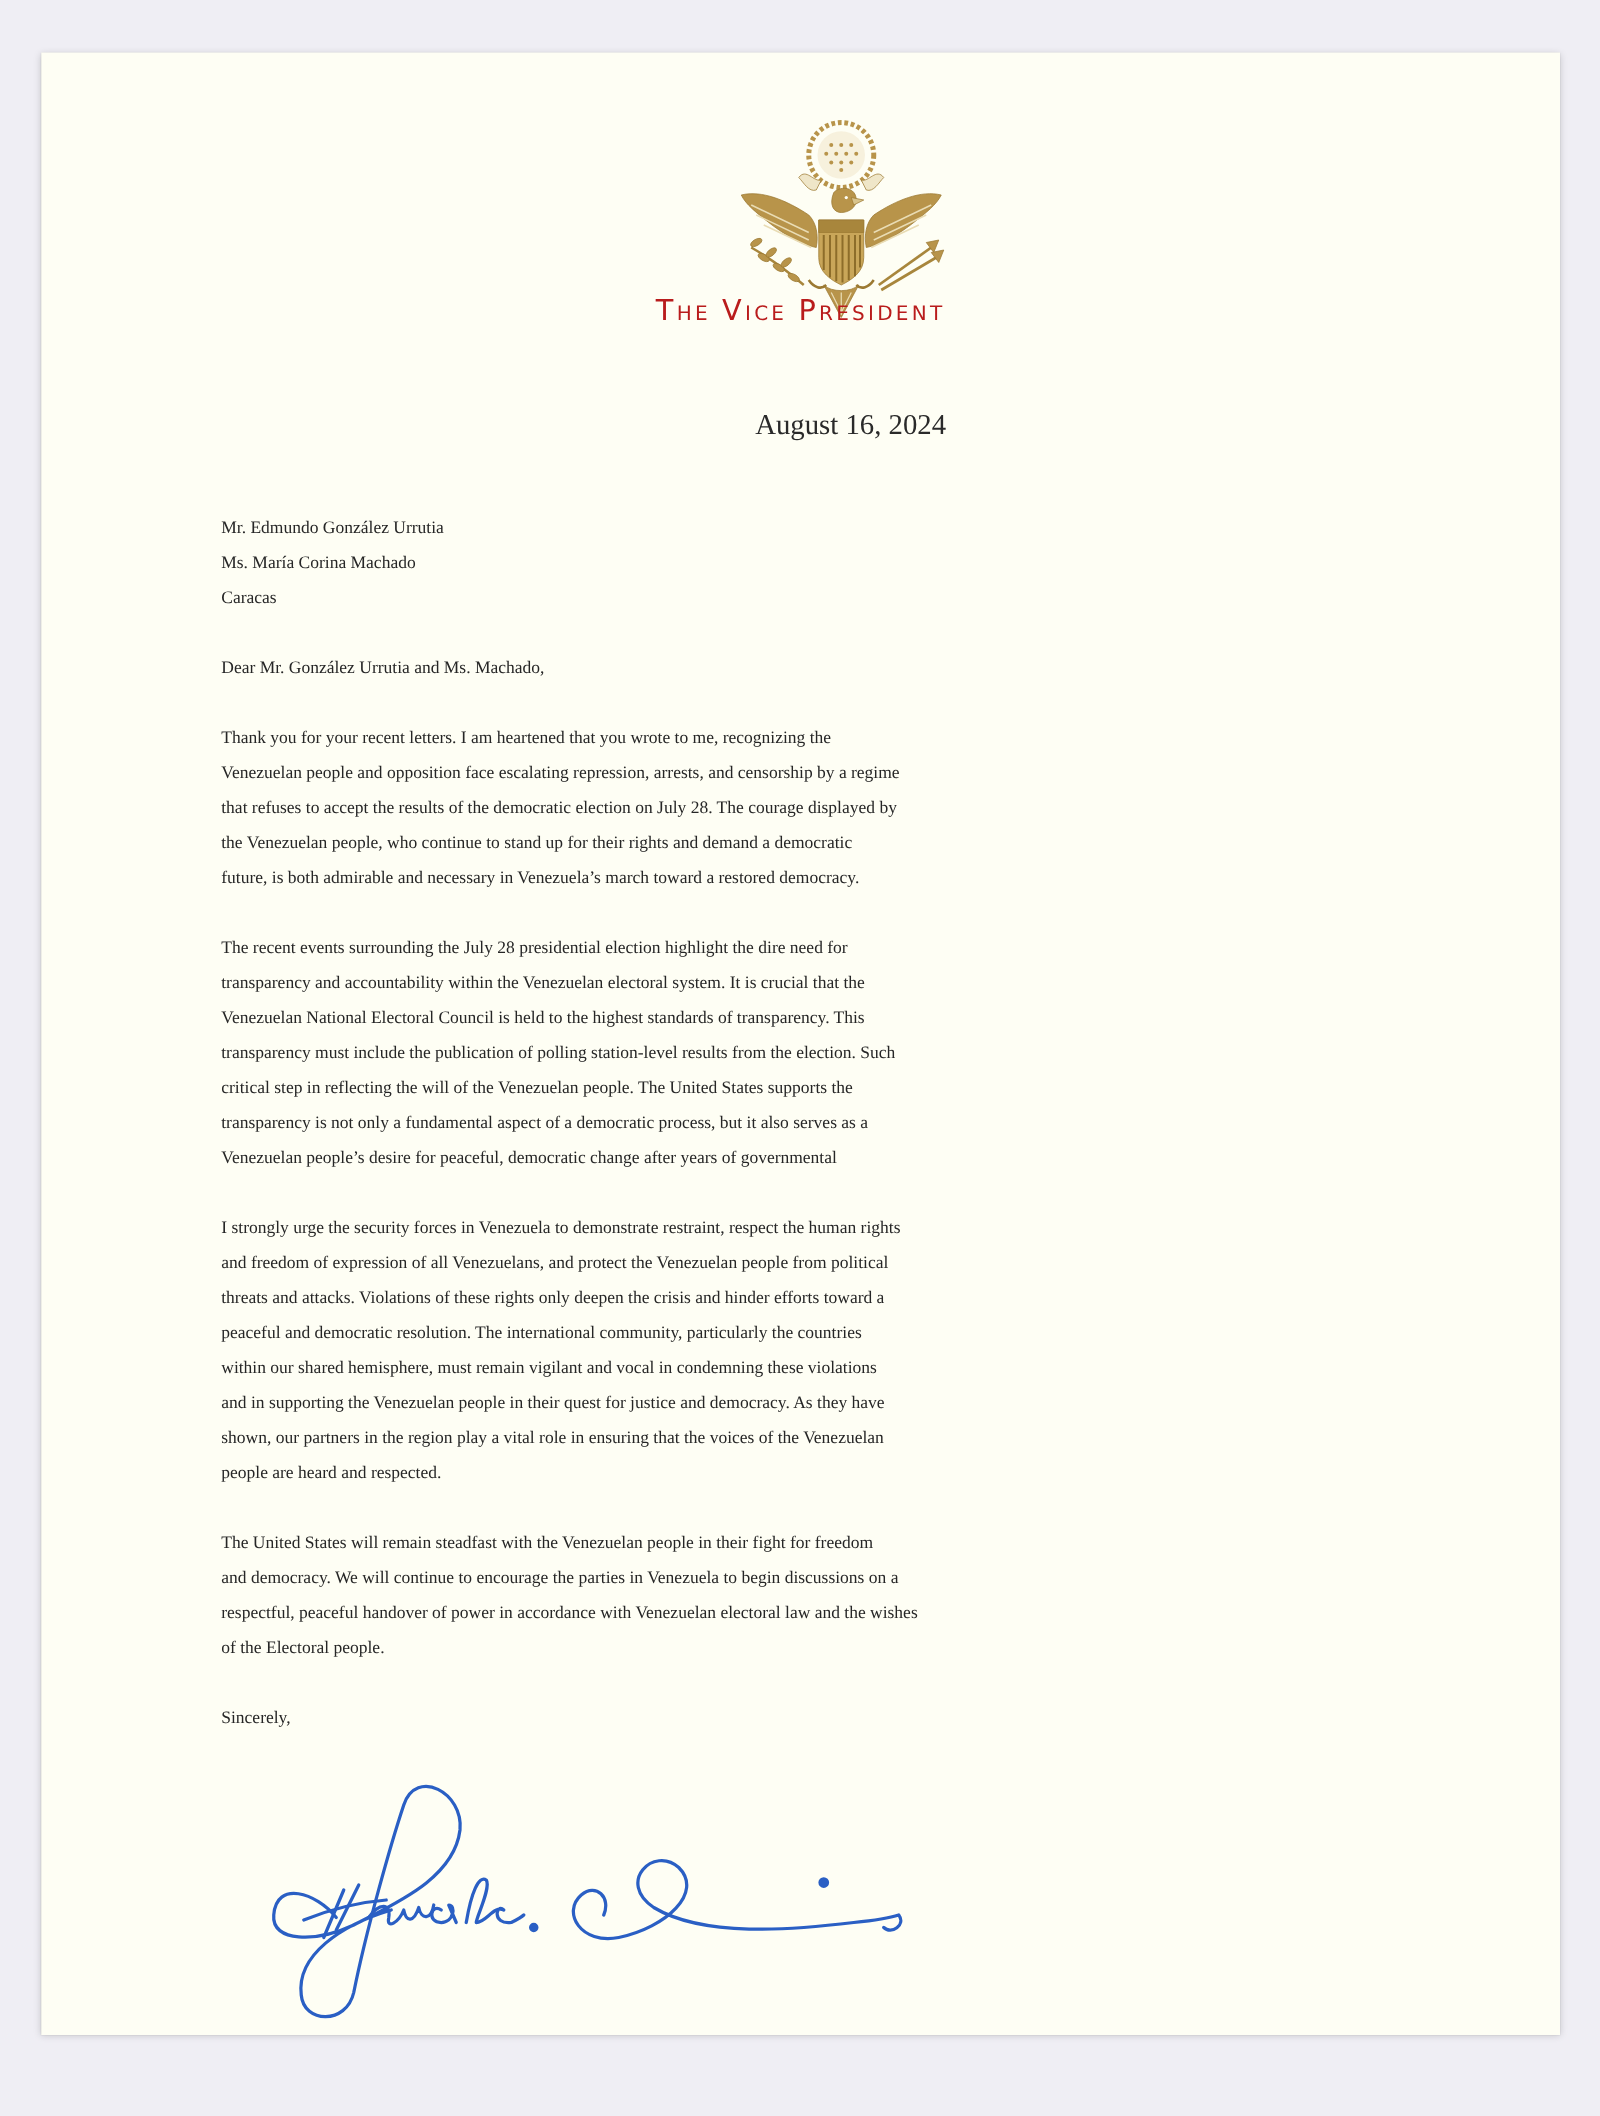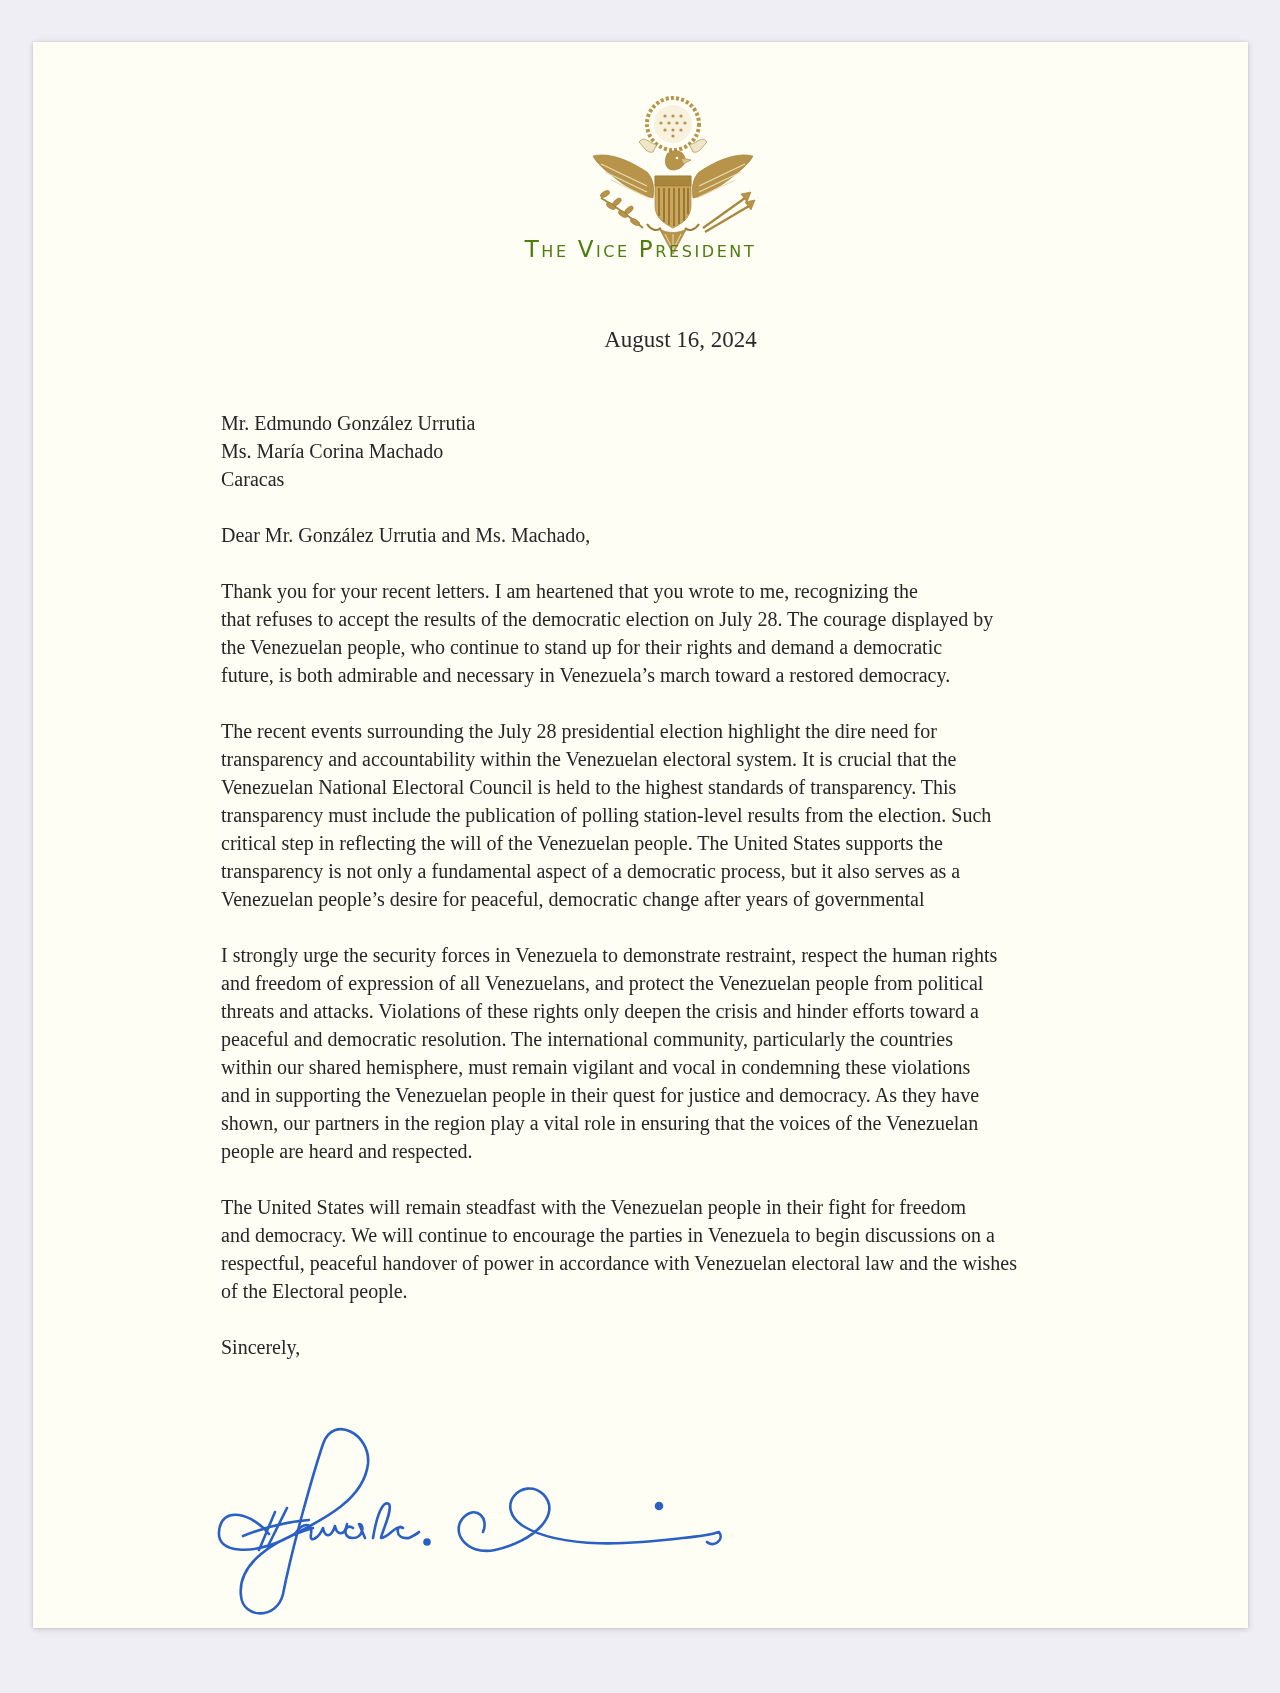--- a/index.html
+++ b/index.html
@@ -22,44 +22,43 @@
     width: 184px; height: 172px;
   }
   .letterhead {
     position: absolute;
     left: 0; width: 100%;
     top: 194px;
     text-align: center;
     font-family: "DejaVu Sans", sans-serif;
     font-size: 20px;
     letter-spacing: 2.6px;
-    color: #4d7c0f;
+    color: #b91c1c;
     font-variant: small-caps;
   }
   .letterhead .big { font-size: 23px; }
   .date {
     position: absolute;
     left: 0; width: 100%;
     top: 285px;
     text-align: center;
     padding-left: 80px;
     box-sizing: border-box;
     font-family: "Liberation Serif", serif;
     font-size: 23px;
     color: #2a2a2a;
   }
   .body-text {
     position: absolute;
     left: 144px; top: 367px;
     width: 1000px;
     font-family: "Liberation Serif", serif;
-    font-size: 20px;
+    font-size: 14px;
     line-height: 28px;
     color: #262626;
-    margin-left: 44px;
   }
   .body-text .line { white-space: nowrap; display: block; }
   .address { margin-bottom: 28px; }
   .salutation { margin-bottom: 28px; }
   .para { margin-bottom: 28px; }
   .closing { margin-top: 0; }
   .para .line { transform-origin: left center; }
   .signature {
     position: absolute;
     left: 180px; top: 1362px;
@@ -148,20 +147,21 @@
     <div class="address">
       <span class="line">Mr. Edmundo González Urrutia</span>
       <span class="line">Ms. María Corina Machado</span>
       <span class="line">Caracas</span>
     </div>
 
     <div class="salutation">Dear Mr. González Urrutia and Ms. Machado,</div>
 
     <div class="para">
       <span class="line">Thank you for your recent letters.  I am heartened that you wrote to me, recognizing the</span>
+      <span class="line">Venezuelan people and opposition face escalating repression, arrests, and censorship by a regime</span>
       <span class="line">that refuses to accept the results of the democratic election on July 28.  The courage displayed by</span>
       <span class="line">the Venezuelan people, who continue to stand up for their rights and demand a democratic</span>
       <span class="line">future, is both admirable and necessary in Venezuela’s march toward a restored democracy.</span>
     </div>
 
     <div class="para">
       <span class="line">The recent events surrounding the July 28 presidential election highlight the dire need for</span>
       <span class="line">transparency and accountability within the Venezuelan electoral system.  It is crucial that the</span>
       <span class="line">Venezuelan National Electoral Council is held to the highest standards of transparency.  This</span>
       <span class="line">transparency must include the publication of polling station-level results from the election.  Such</span>

